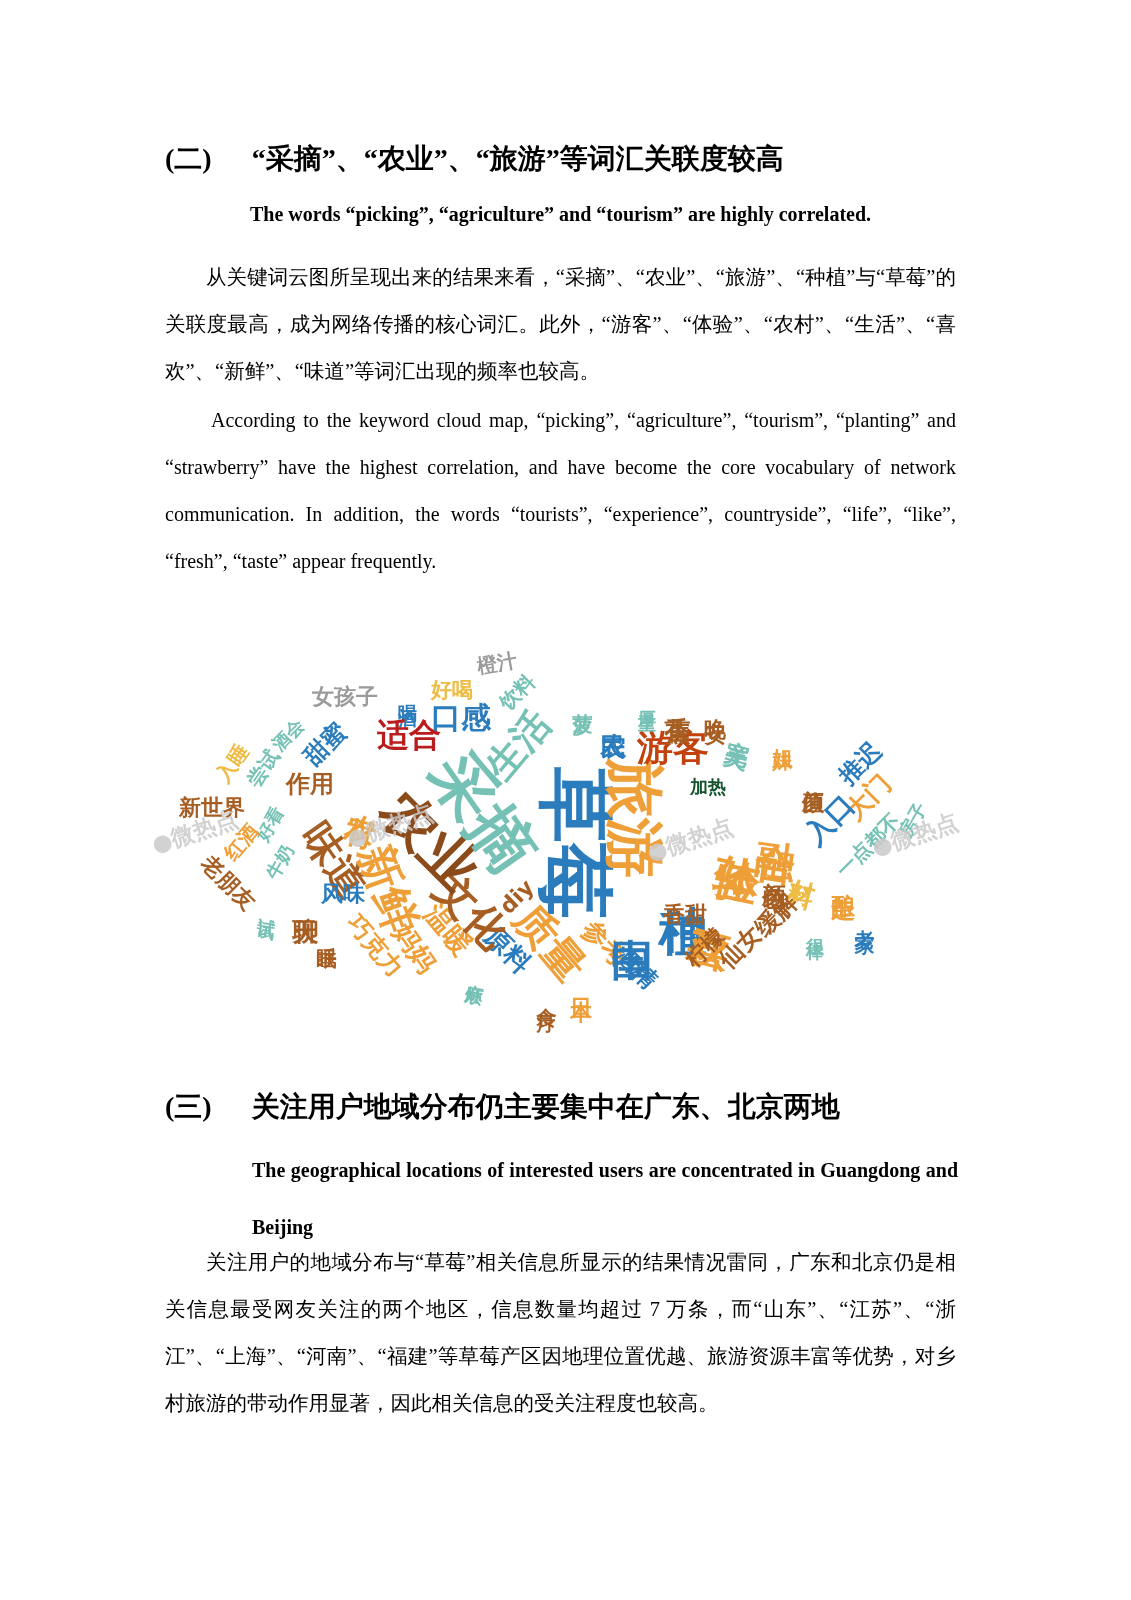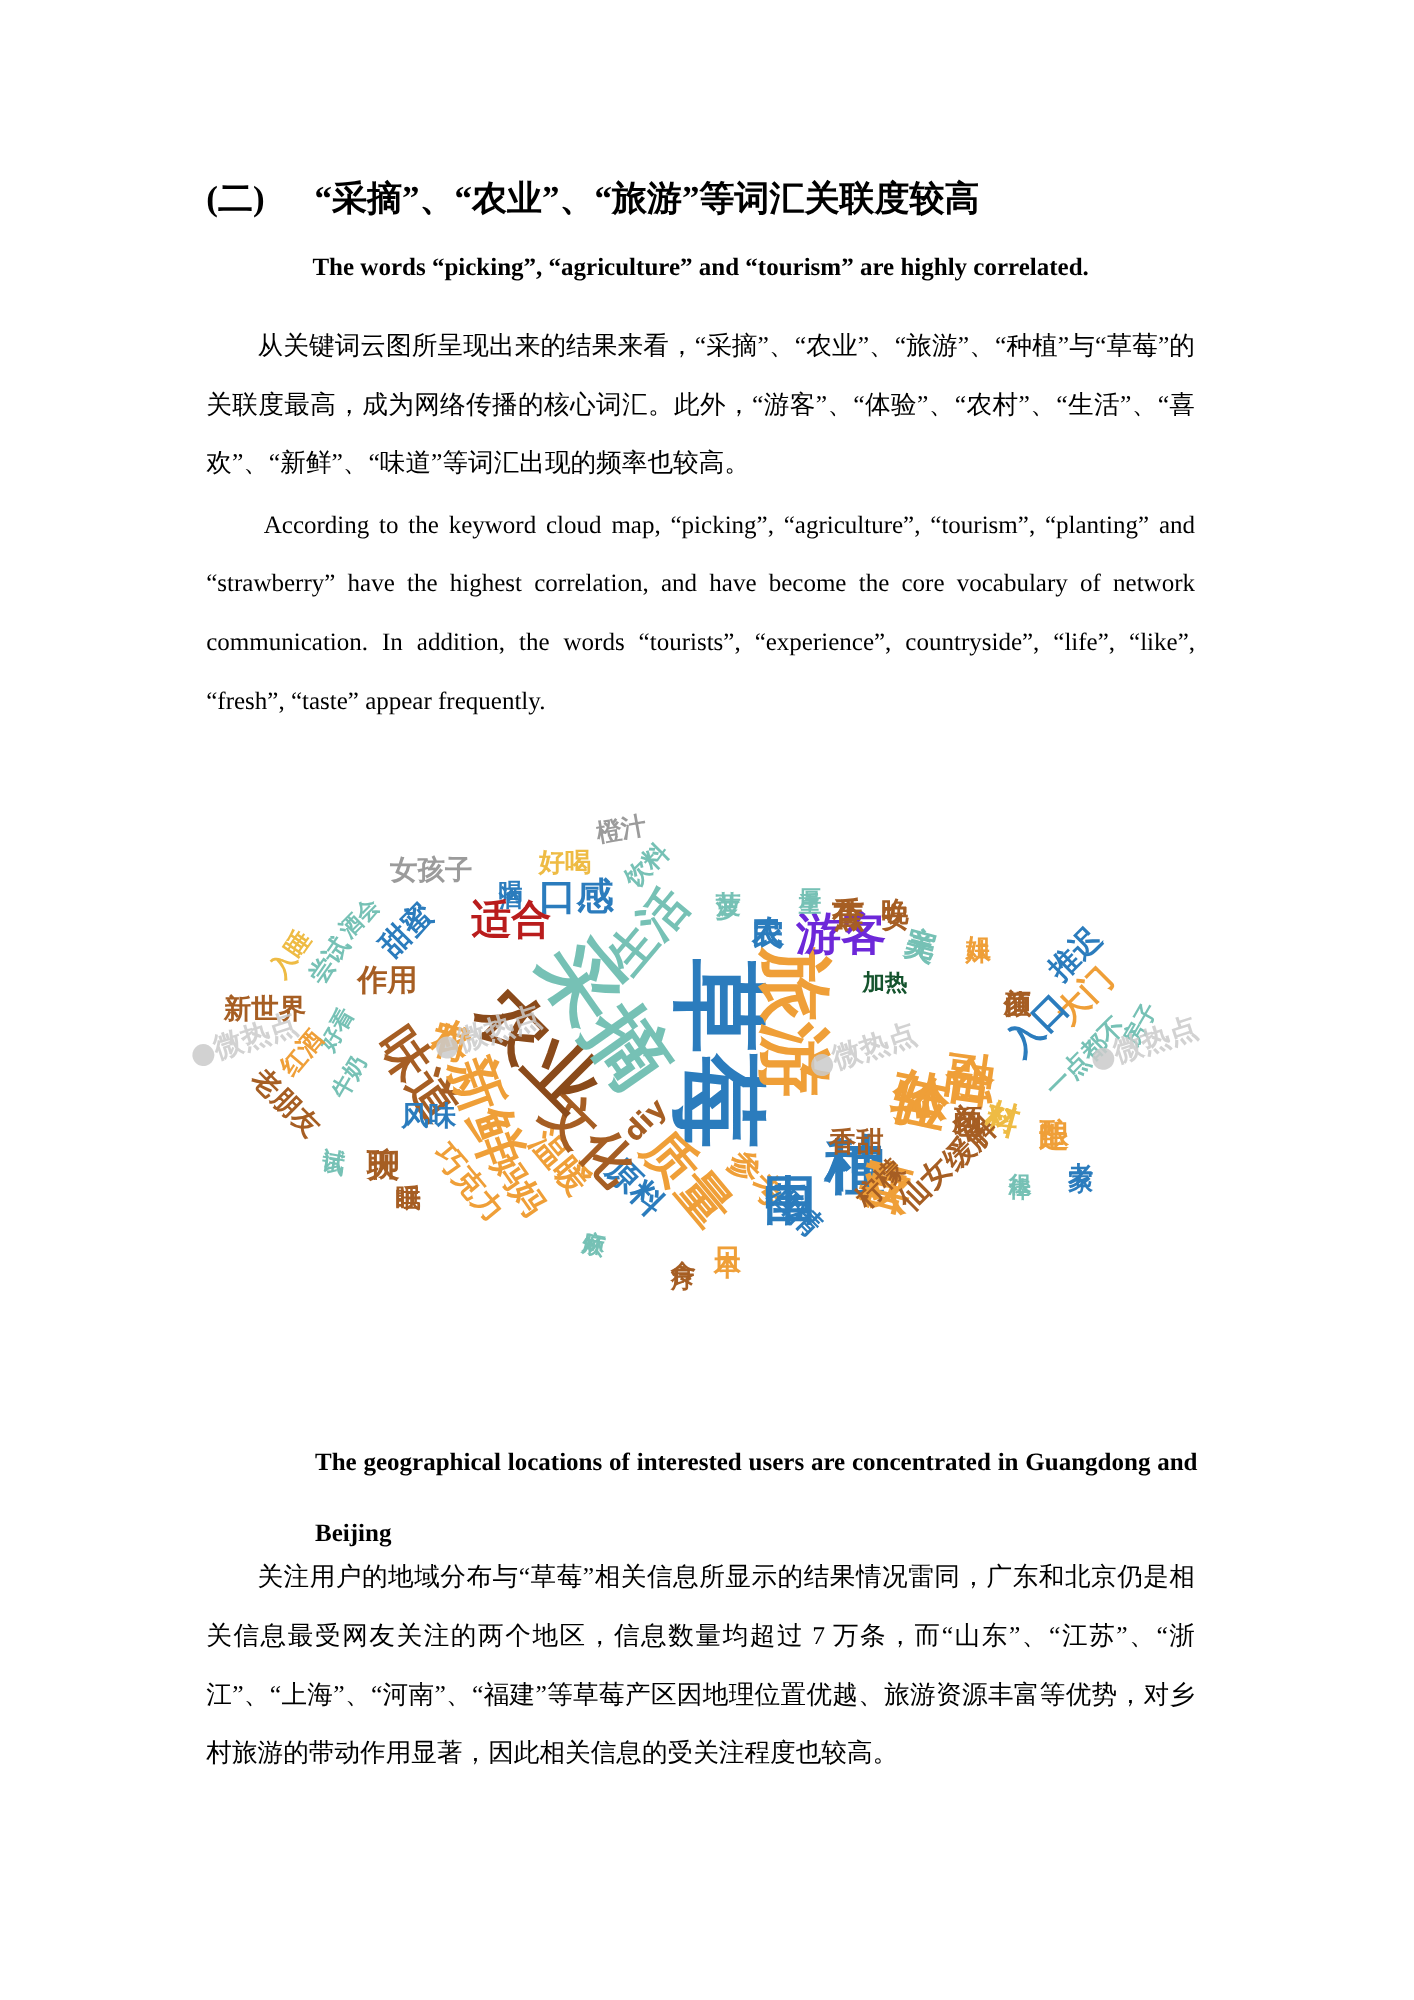--- a/index.html
+++ b/index.html
@@ -83,21 +83,21 @@
       <span class="wc-word" style="left: 333px; top: 194px; font-size: 64px; color: rgb(118, 193, 181); transform: translate(-50%, -50%) rotate(55deg);">采摘</span>
       <span class="wc-word" style="left: 368px; top: 127px; font-size: 38px; color: rgb(118, 193, 181); transform: translate(-50%, -50%) rotate(-50deg);">生活</span>
       <span class="wc-word" style="left: 367px; top: 279px; font-size: 22px; color: rgb(166, 94, 35); transform: translate(-50%, -50%) rotate(-45deg);">diy</span>
       <span class="wc-word" style="left: 425px; top: 225px; font-size: 76px; color: rgb(43, 124, 189); transform: translate(-50%, -50%) rotate(90deg);">草莓</span>
       <span class="wc-word" style="left: 400px; top: 325px; font-size: 42px; color: rgb(239, 159, 56); transform: translate(-50%, -50%) rotate(50deg);">质量</span>
       <span class="wc-word" style="left: 455px; top: 325px; font-size: 26px; color: rgb(239, 159, 56); transform: translate(-50%, -50%) rotate(45deg);">参考</span>
       <span class="wc-word" style="left: 486px; top: 349px; font-size: 24px; color: rgb(43, 124, 189); transform: translate(-50%, -50%) rotate(45deg);">酒精</span>
       <span class="wc-word vert" style="left: 431px; top: 365px; font-size: 22px; color: rgb(239, 159, 56); transform: translate(-50%, -50%) rotate(0deg);">日本</span>
       <span class="wc-word vert" style="left: 482px; top: 290px; font-size: 42px; color: rgb(43, 124, 189); transform: translate(-50%, -50%) rotate(0deg);">中国</span>
       <span class="wc-word" style="left: 485px; top: 200px; font-size: 60px; color: rgb(239, 159, 56); transform: translate(-50%, -50%) rotate(90deg);">旅游</span>
-      <span class="wc-word" style="left: 523px; top: 130px; font-size: 36px; color: #6d28d9; transform: translate(-50%, -50%) rotate(0deg);">游客</span>
+      <span class="wc-word" style="left: 523px; top: 130px; font-size: 36px; color: #c2410c; transform: translate(-50%, -50%) rotate(0deg);">游客</span>
       <span class="wc-word" style="left: 558px; top: 169px; font-size: 18px; color: #14532d; transform: translate(-50%, -50%) rotate(0deg);">加热</span>
       <span class="wc-word vert" style="left: 433px; top: 82px; font-size: 20px; color: rgb(118, 193, 181); transform: translate(-50%, -50%) rotate(0deg);">菠萝</span>
       <span class="wc-word vert" style="left: 464px; top: 97px; font-size: 26px; color: rgb(43, 124, 189); transform: translate(-50%, -50%) rotate(0deg);">农民</span>
       <span class="wc-word vert" style="left: 497px; top: 81px; font-size: 18px; color: rgb(118, 193, 181); transform: translate(-50%, -50%) rotate(0deg);">厚重</span>
       <span class="wc-word vert" style="left: 528px; top: 80px; font-size: 26px; color: rgb(166, 94, 35); transform: translate(-50%, -50%) rotate(0deg);">香蕉</span>
       <span class="wc-word vert" style="left: 565px; top: 85px; font-size: 22px; color: rgb(166, 94, 35); transform: translate(-50%, -50%) rotate(0deg);">晚安</span>
       <span class="wc-word vert" style="left: 595px; top: 107px; font-size: 24px; color: rgb(118, 193, 181); transform: translate(-50%, -50%) rotate(15deg);">完美</span>
       <span class="wc-word vert" style="left: 633px; top: 117px; font-size: 20px; color: rgb(239, 159, 56); transform: translate(-50%, -50%) rotate(0deg);">姐妹</span>
       <span class="wc-word vert" style="left: 534px; top: 252px; font-size: 48px; color: rgb(43, 124, 189); transform: translate(-50%, -50%) rotate(0deg);">种植</span>
       <span class="wc-word vert" style="left: 600px; top: 206px; font-size: 46px; color: rgb(239, 159, 56); transform: translate(-50%, -50%) rotate(12deg);">体验</span>
@@ -117,19 +117,22 @@
       <span class="wc-word" style="left: 626px; top: 297px; font-size: 24px; color: rgb(166, 94, 35); transform: translate(-50%, -50%) rotate(-45deg);">缓解</span>
       <span class="wc-word" style="left: 590px; top: 329px; font-size: 24px; color: rgb(166, 94, 35); transform: translate(-50%, -50%) rotate(-45deg);">仙女</span>
       <span class="wc-word" style="left: 555px; top: 330px; font-size: 22px; color: rgb(166, 94, 35); transform: translate(-50%, -50%) rotate(-45deg);">柠檬</span>
       <span class="wc-word" style="left: 535px; top: 297px; font-size: 22px; color: rgb(166, 94, 35); transform: translate(-50%, -50%) rotate(0deg);">香甜</span>
       <span class="wc-mark" style="left: 45px; top: 214px; color: rgb(203, 203, 203); transform: translate(-50%, -50%) rotate(-18deg);">●微热点</span>
       <span class="wc-mark" style="left: 240px; top: 208px; color: rgb(203, 203, 203); transform: translate(-50%, -50%) rotate(-18deg);">●微热点</span>
       <span class="wc-mark" style="left: 540px; top: 222px; color: rgb(203, 203, 203); transform: translate(-50%, -50%) rotate(-18deg);">●微热点</span>
       <span class="wc-mark" style="left: 765px; top: 217px; color: rgb(203, 203, 203); transform: translate(-50%, -50%) rotate(-18deg);">●微热点</span>
     </div>
 
+  <div class="heading" id="h3">
+    <span class="label">(三)</span><span>关注用户地域分布仍主要集中在广东、北京两地</span>
+  </div>
 
   <div class="subtitle-block" id="sub3">The geographical locations of interested users are concentrated in Guangdong and Beijing</div>
 
   <p class="para-zh" id="p3">关注用户的地域分布与“草莓”相关信息所显示的结果情况雷同，广东和北京仍是相关信息最受网友关注的两个地区，信息数量均超过 7 万条，而“山东”、“江苏”、“浙江”、“上海”、“河南”、“福建”等草莓产区因地理位置优越、旅游资源丰富等优势，对乡村旅游的带动作用显著，因此相关信息的受关注程度也较高。</p>
 
 
 </div>
 
 </body></html>

